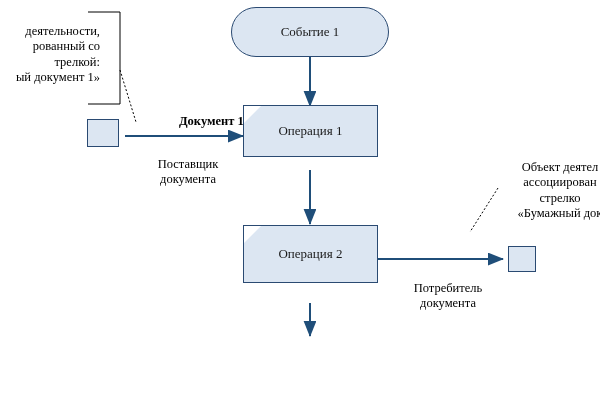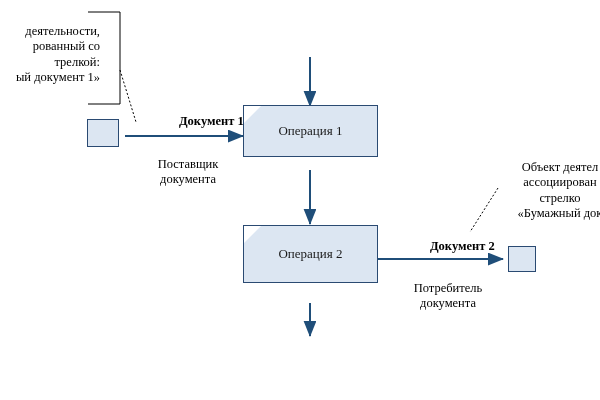--- a/index.html
+++ b/index.html
@@ -104,20 +104,23 @@
     <path d="M88,12 L120,12 L120,104 L88,104" fill="none" stroke="#000000" stroke-width="1"></path>
 
     <path d="M120,70 L136,122" fill="none" stroke="#000000" stroke-width="1" stroke-dasharray="2,2"></path>
 
     <path d="M498,188 L470,232" fill="none" stroke="#000000" stroke-width="1" stroke-dasharray="2,2"></path>
 
     <path d="M243,122 L260,105" fill="none" stroke="#2a4a72" stroke-width="1"></path>
     <path d="M243,242 L260,225" fill="none" stroke="#2a4a72" stroke-width="1"></path>
   </svg>
 
+  <div class="node event" style="left:231px; top:7px; width:158px; height:50px;">
+    <span>Событие 1</span>
+  </div>
 
   <div class="node op" style="left:243px; top:105px; width:135px; height:52px;">
     <span>Операция 1</span>
   </div>
 
   <div class="node op" style="left:243px; top:225px; width:135px; height:58px;">
     <span>Операция 2</span>
   </div>
 
 
@@ -126,21 +129,20 @@
 
   <div class="docbox" style="left:87px; top:119px; width:32px; height:28px;"></div>
   <div class="docbox" style="left:508px; top:246px; width:28px; height:26px;"></div>
 
   <div class="lbl bold" style="left:137px; top:114px;">Документ 1</div>
 
   <div class="lbl wrap center" style="left:133px; top:142px; width:110px; white-space:pre-line;">Поставщик
 документа</div>
 
 
-  <div class="lbl bold" style="left:388px; top:239px;">Документ 2</div>
 
   <div class="lbl wrap center" style="left:388px; top:266px; width:120px; white-space:pre-line;">Потребитель
 документа</div>
 
   <div class="note" style="left:-10px; top:24px; width:110px; text-align:right;">деятельности,
 рованный со
 трелкой:
 ый документ 1»</div>
 
   <div class="note" style="left:495px; top:160px; width:130px; text-align:center;">Объект деятел

